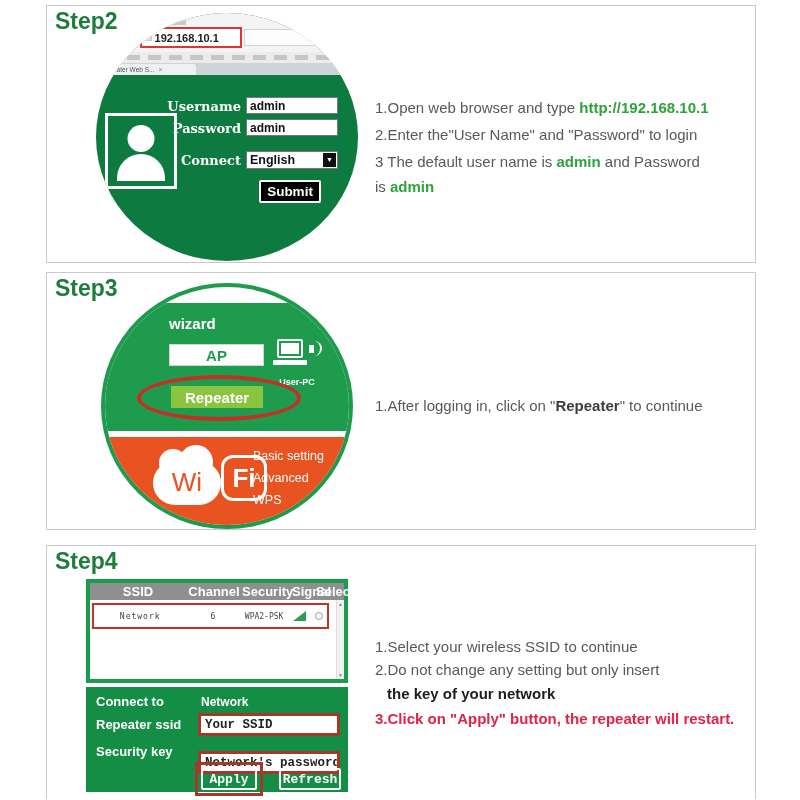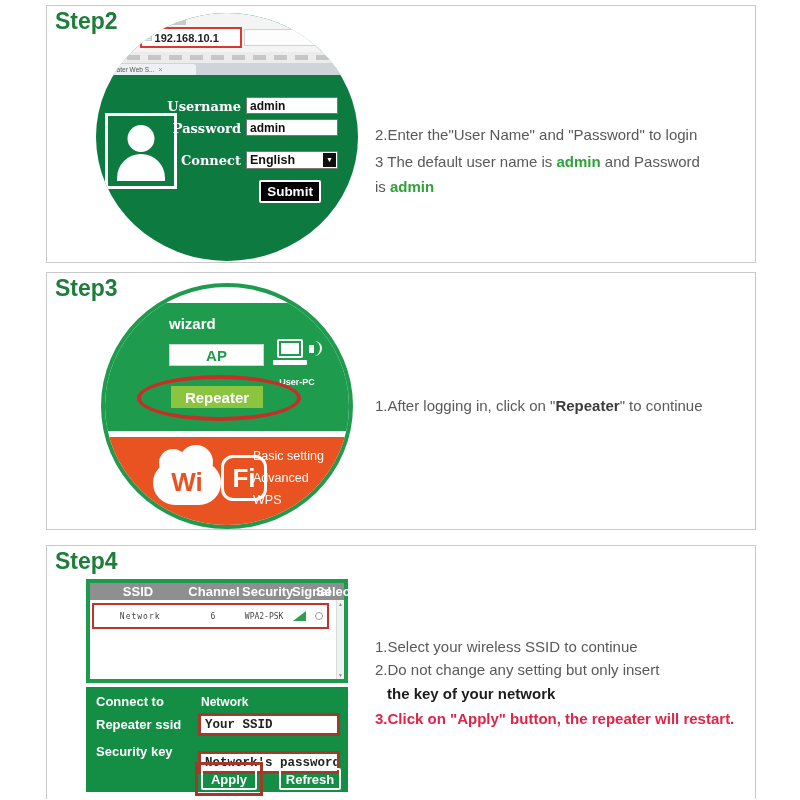--- a/index.html
+++ b/index.html
@@ -72,21 +72,21 @@
   .pc .spk  { position:absolute; left:36px; top:6px; width:5px; height:8px; background:#fff; }
   .pc .wave { position:absolute; left:41px; top:2px; width:8px; height:15px; border-right:2px solid #fff;
               border-radius:0 10px 10px 0; }
   .pc-label { position:absolute; left:160px; top:90px; width:64px; text-align:center; font-size:9px; font-weight:bold;
               color:#fff; z-index:3; }
   .wifi { position:absolute; left:46px; top:160px; width:160px; height:70px; z-index:3; }
   .cloud { position:absolute; left:2px; top:14px; width:68px; height:44px; background:#fff; border-radius:22px; }
   .cloud::before { content:""; position:absolute; left:6px; top:-12px; width:28px; height:28px; border-radius:50%; background:#fff; }
   .cloud::after  { content:""; position:absolute; right:8px; top:-16px; width:34px; height:34px; border-radius:50%; background:#fff; }
   .cloud-wi { position:absolute; left:2px; top:12px; width:68px; height:46px; display:flex; align-items:center;
-              justify-content:center; font-size:26px; font-weight:bold; color:#e85321; z-index:2; }
+              justify-content:center; font-size:26px; font-weight:normal; color:#e85321; z-index:2; }
   .fi-box { position:absolute; left:70px; top:8px; width:46px; height:46px; border:3px solid #fff; border-radius:12px;
             display:flex; align-items:center; justify-content:center; font-size:26px; font-weight:bold; color:#fff; }
   .menu-item { position:absolute; left:148px; width:120px; font-size:12.5px; color:#fff; z-index:3; white-space:nowrap; }
   .bold-dark { font-weight:bold; color:#3c3c3c; }
 
   
   .tbl-panel { position:absolute; left:39px; top:33px; width:262px; height:104px; border:4px solid #1a9c4c; background:#fff; }
   .tbl-head { display:flex; height:17px; background:#8f8f8f; align-items:center; }
   .th { color:#fff; font-weight:bold; font-size:13px; text-align:center; }
   .th1{width:96px;} .th2{width:56px;} .th3{width:50px;} .th4{width:24px;} .th5{width:24px;}
@@ -101,21 +101,21 @@
   .scr-up{ top:0; } .scr-dn{ bottom:0; }
 
   .form-panel { position:absolute; left:39px; top:141px; width:262px; height:105px; background:#148e45; }
   .fp-label { position:absolute; left:10px; font-size:13px; font-weight:bold; color:#fff; }
   .fp-value { position:absolute; left:115px; font-size:12px; font-weight:bold; color:#fff; }
   .fp-input { position:absolute; left:112px; width:142px; height:23px; border:3px solid #a3392b; background:#fff;
               font-weight:bold; font-size:12.5px; color:#222; padding-left:4px; font-family:Liberation Mono, monospace; }
   .apply-wrap { position:absolute; left:109px; top:75px; border:3px solid #a3392b; padding:3px; }
   .g-btn { width:56px; height:22px; border:2px solid #fff; border-radius:2px; background:transparent; color:#fff;
            font-weight:bold; font-size:13px; display:flex; align-items:center; justify-content:center;
-           font-family:Liberation Sans, sans-serif; }
+           font-family:Liberation Mono, monospace; }
   .refresh-btn { position:absolute; left:193px; top:81px; width:62px; height:22px; }
   .bold-black { font-weight:bold; color:#1d1d1d; }
   .red-line { color:#e02448; font-weight:bold; }
 </style>
 </head>
 <body>
 
 <div id="page">
 
   <div class="section" id="sec2">
@@ -151,20 +151,21 @@
       <div class="f-label" style="left:57px; top:108px;">Password</div>
       <input class="f-input" style="top: 106px;" readonly="" value="admin">
       <div class="f-label" style="left:57px; top:140px;">Connect</div>
       <div class="lang-sel">
         <span>English</span>
         <span class="lang-arrow">▼</span>
       </div>
       <div class="submit-btn">Submit</div>
     </div>
 
+    <div class="instr" style="top:93px;"><span>1.Open web browser and type </span><span class="green-t">http://192.168.10.1</span></div>
     <div class="instr" style="top:120px;">2.Enter the"User Name" and "Password" to login</div>
     <div class="instr" style="top:147px;"><span>3 The default user name is </span><span class="green-t">admin</span><span> and Password</span></div>
     <div class="instr" style="top:172px;"><span>is </span><span class="green-t">admin</span></div>
   </div>
 
   <div class="section" id="sec3">
     <div class="step-title">Step3</div>
 
     <div class="ellipse3">
       <div class="e3-green"></div>

